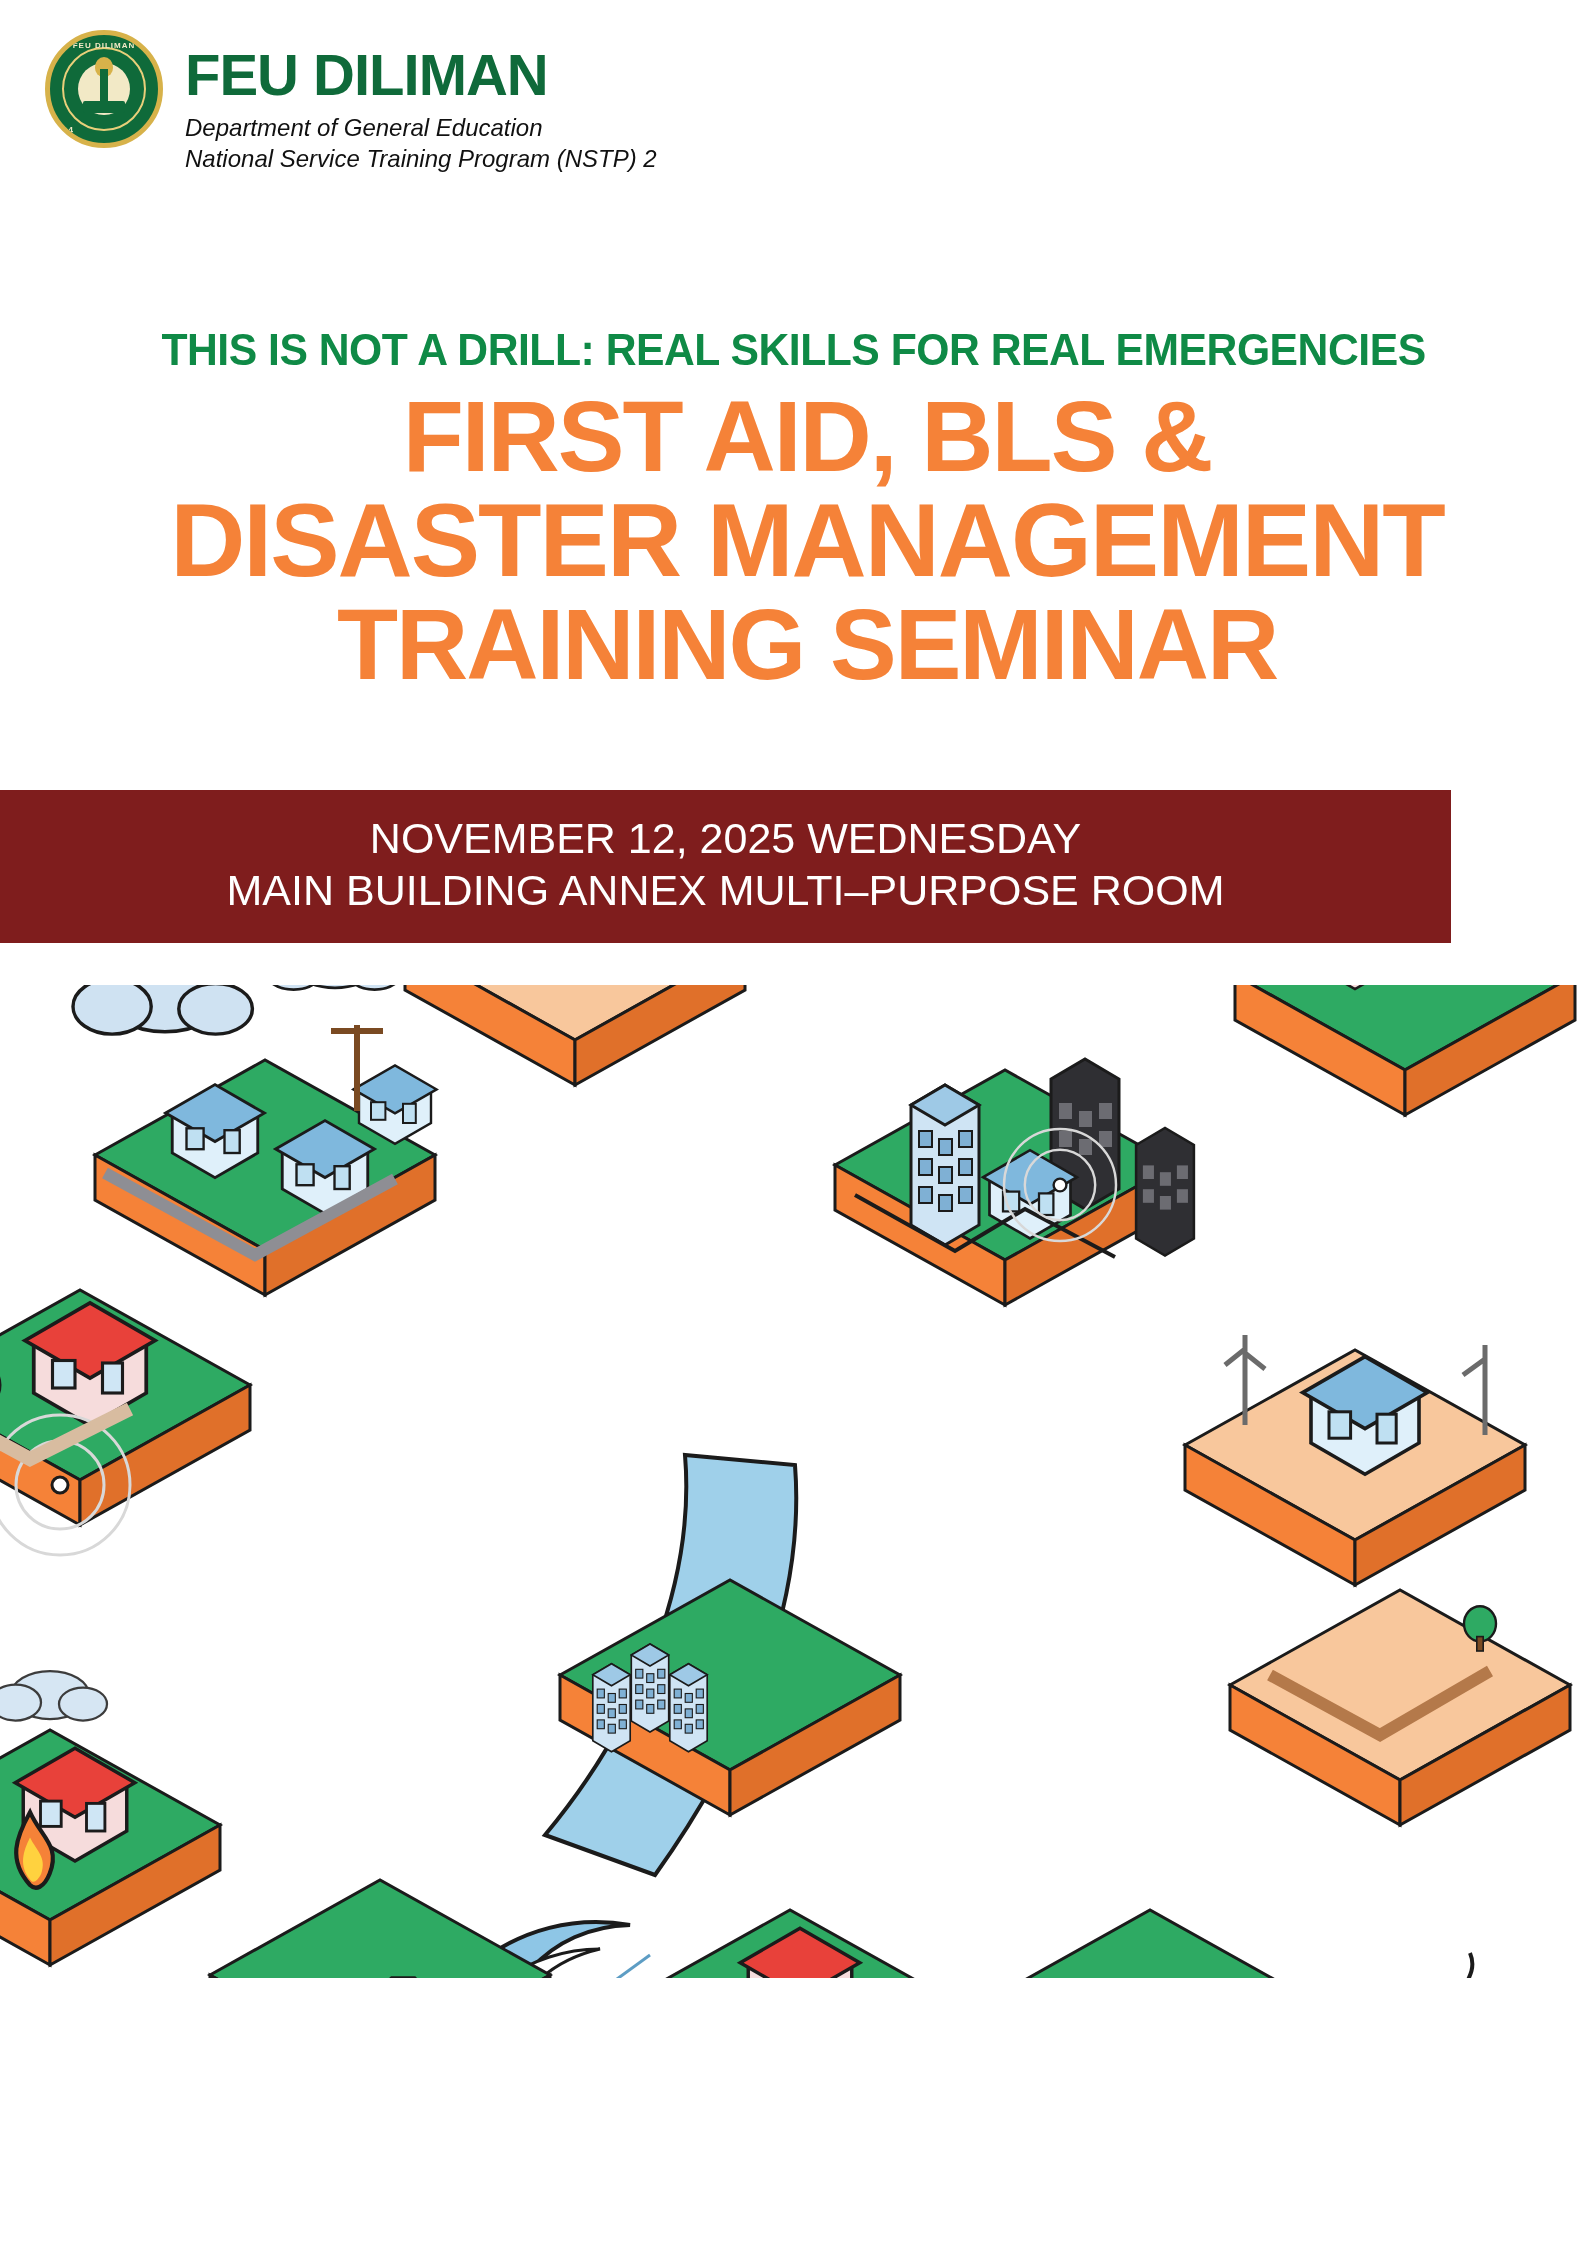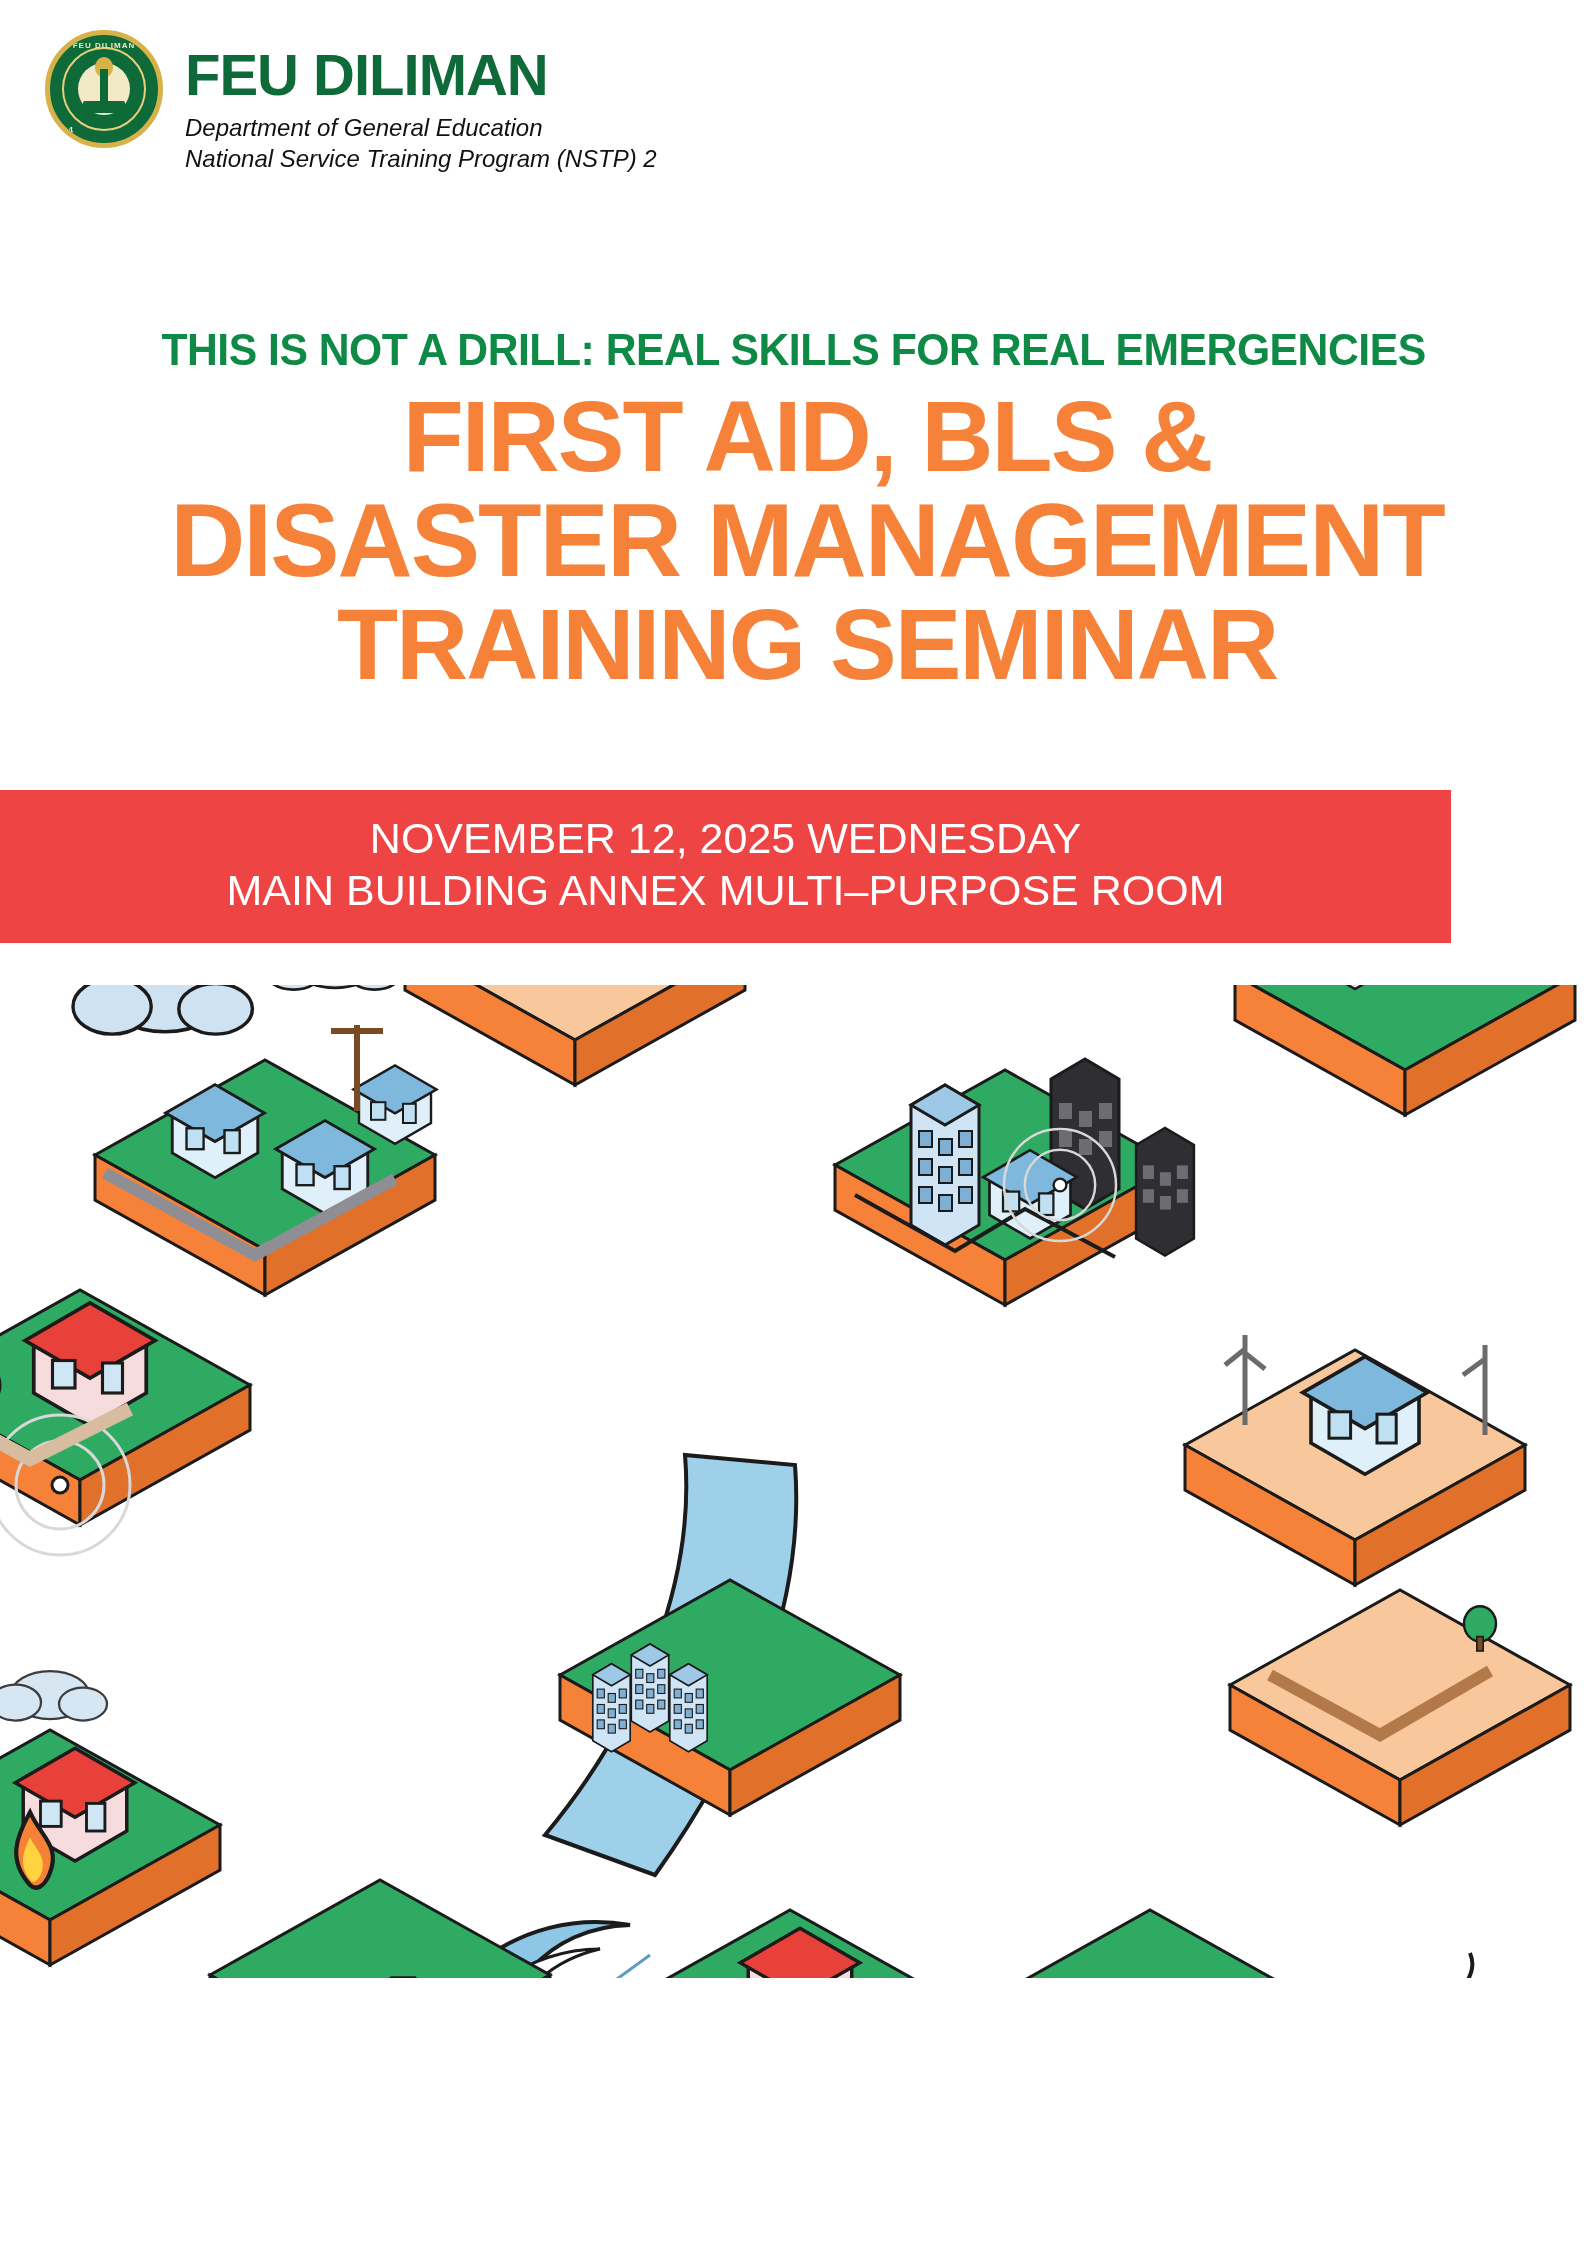--- a/index.html
+++ b/index.html
@@ -128,21 +128,21 @@
   }
   .title .l1, .title .l2, .title .l3 { display:block; }
   .title .l2 { font-size:104px; }
 
   
   .detail-bar {
     position:absolute;
     top:790px; left:0;
     width:1451px;
     padding:22px 0 26px 0;
-    background:#ef4444;
+    background:#7f1d1d;
     text-align:center;
     color:#ffffff;
   }
   .detail-bar div {
     font-size:43px;
     line-height:1.22;
     font-weight:normal;
     letter-spacing:0px;
   }
 

